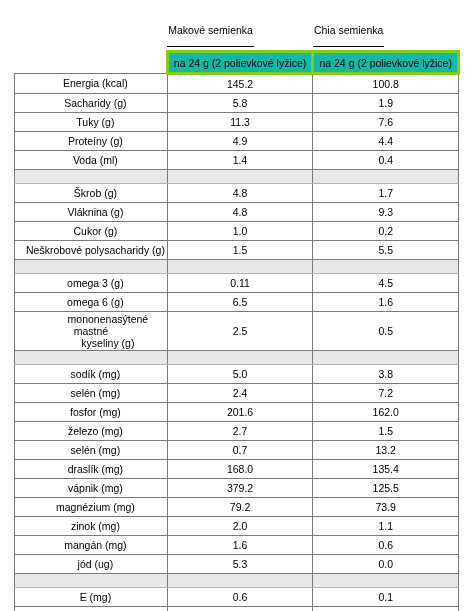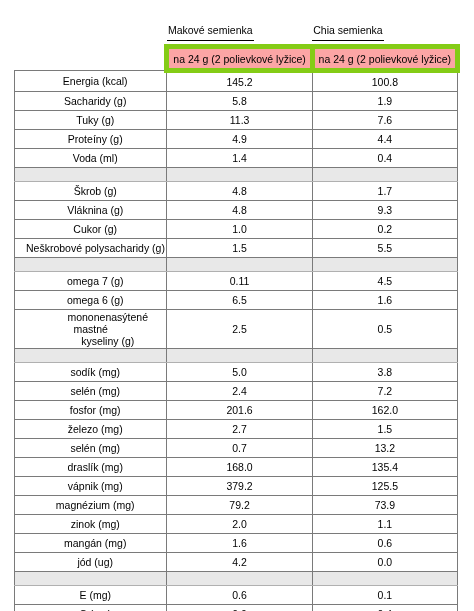--- a/index.html
+++ b/index.html
@@ -39,43 +39,43 @@
     background: transparent;
     padding: 2px 0 3px 0;
     height: 15px;
   }
   .hdr-name {
     font-size: 10.5px;
     text-align: center;
     white-space: nowrap;
     border-bottom: 1px solid #000;
     display: inline-block;
-    padding: 0 1px 4px 1px;
+    padding: 0 1px 10px 1px;
     position: relative;
     margin-top: 20px;
   }
   .hdr-name.squig::after {
     content: "";
     position: absolute;
     left: 0; right: 0; bottom: -3px;
     height: 2px;
     background-image:
       linear-gradient(45deg, transparent 42%, #e03030 42%, #e03030 58%, transparent 58%);
     background-size: 3px 2px;
     background-repeat: repeat-x;
     opacity: .85;
   }
 
   tr.hdr-sub td {
-    border: 5px solid #84cc16;
+    border: 3px solid #84cc16;
     height: 19px;
     font-size: 10.5px;
     text-align: center;
     vertical-align: middle;
-    background: #fca5a5;
+    background: #14b8a6;
     padding: 0 2px;
     white-space: nowrap;
   }
   tr.hdr-sub td.blank {
     border: none;
     background: transparent;
   }
   .sub-txt {
     position: relative;
     display: inline-block;
@@ -218,21 +218,21 @@
           <td class="label"><span class="lbl squig">Neškrobové polysacharidy (g)</span></td>
           <td class="f-orange">1.5</td>
           <td class="f-green">5.5</td>
         </tr>
         <tr class="spacer">
           <td></td>
           <td></td>
           <td></td>
         </tr>
         <tr class="drow">
-          <td class="label"><span class="lbl">omega 7 (g)</span></td>
+          <td class="label"><span class="lbl">omega 3 (g)</span></td>
           <td class="f-orange">0.11</td>
           <td class="f-orange">4.5</td>
         </tr>
         <tr class="drow">
           <td class="label"><span class="lbl">omega 6 (g)</span></td>
           <td class="f-green">6.5</td>
           <td class="f-orange">1.6</td>
         </tr>
         <tr class="drow">
           <td class="label two-line"><span class="lbl squig">mononenasýtené mastné</span><br><span class="lbl squig">kyseliny (g)</span></td>
@@ -289,21 +289,21 @@
           <td class="f-green">2.0</td>
           <td class="f-orange">1.1</td>
         </tr>
         <tr class="drow">
           <td class="label"><span class="lbl squig">mangán (mg)</span></td>
           <td class="f-green">1.6</td>
           <td class="f-orange">0.6</td>
         </tr>
         <tr class="drow">
           <td class="label"><span class="lbl squig">jód (ug)</span></td>
-          <td class="f-none">4.2</td>
+          <td class="f-none">5.3</td>
           <td class="f-none">0.0</td>
         </tr>
         <tr class="spacer">
           <td></td>
           <td></td>
           <td></td>
         </tr>
         <tr class="drow">
           <td class="label"><span class="lbl">E (mg)</span></td>
           <td class="f-green">0.6</td>

